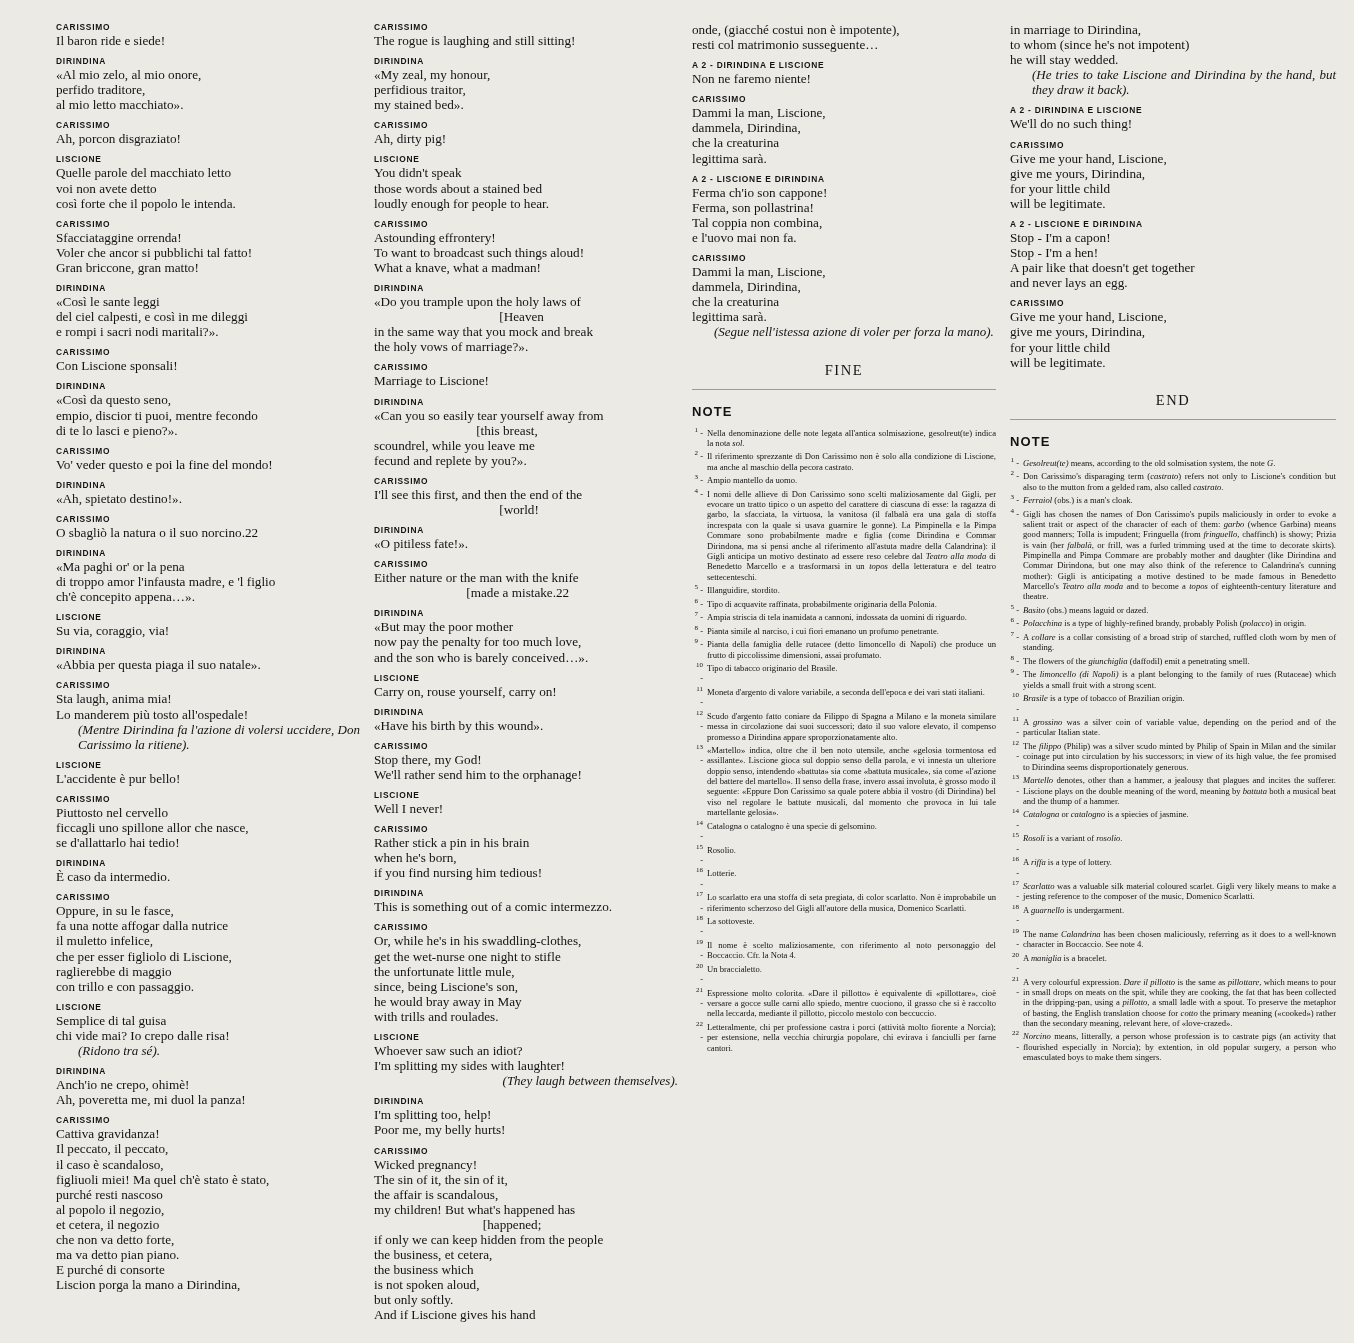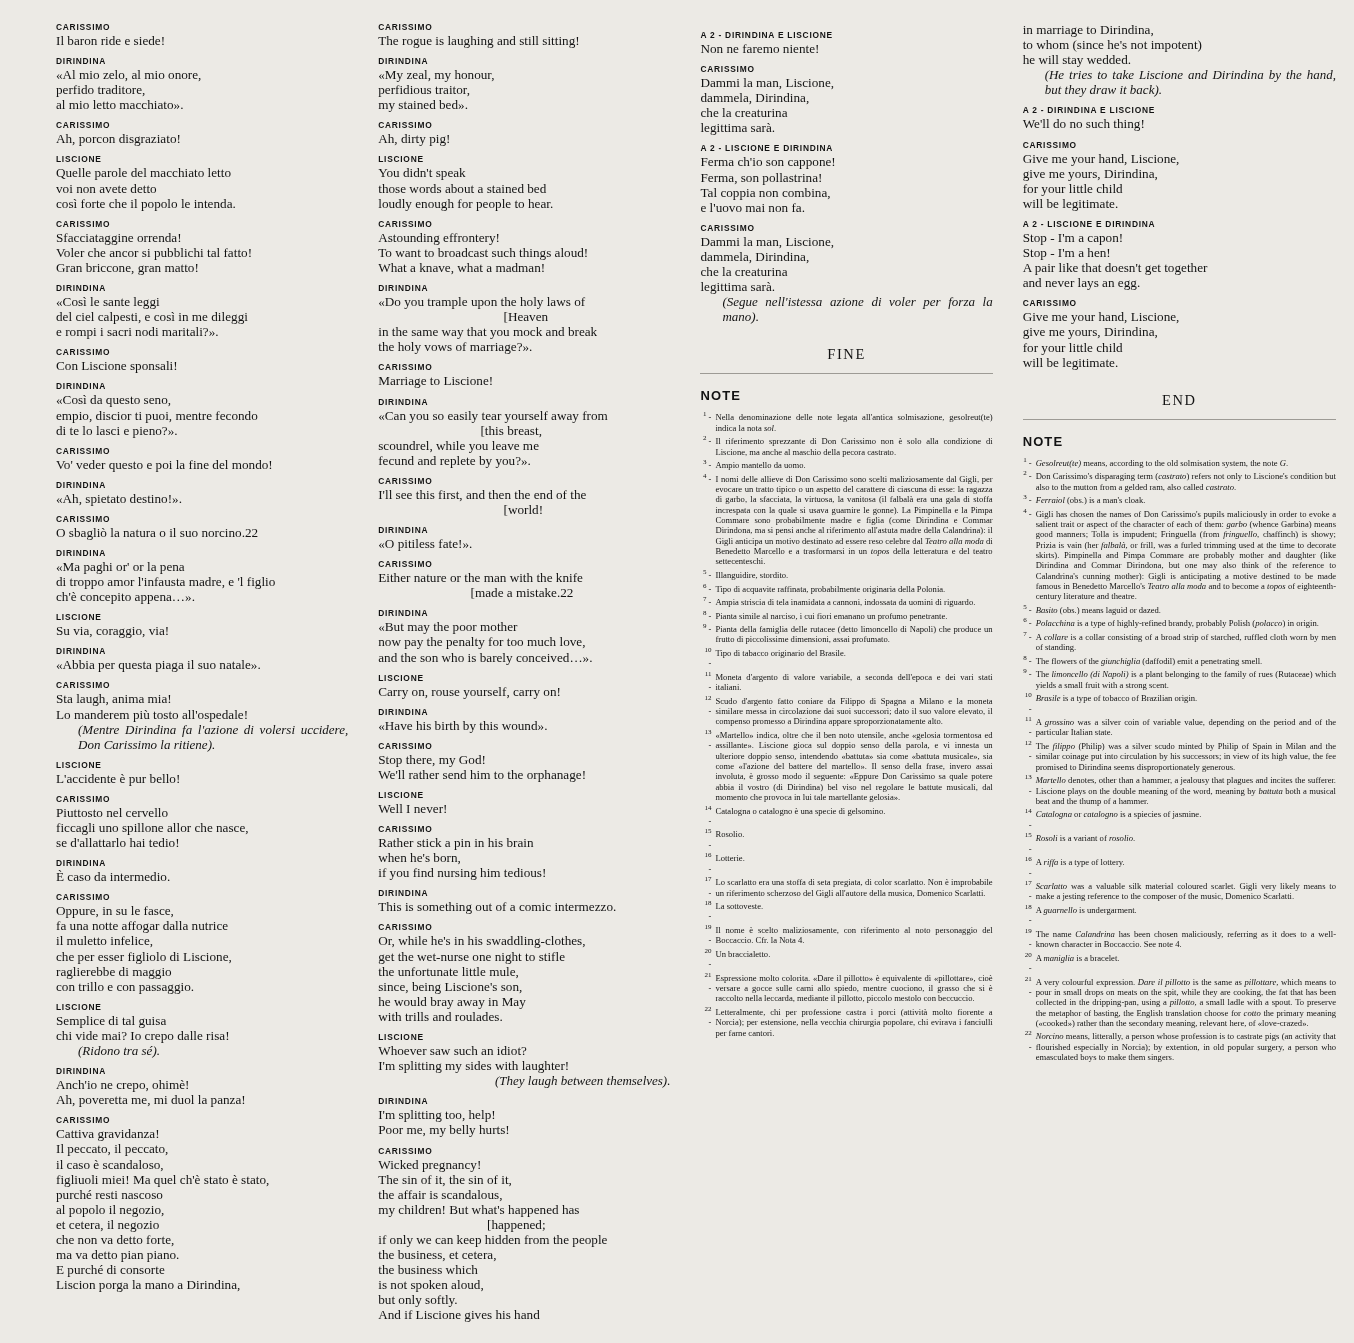--- a/index.html
+++ b/index.html
@@ -11,21 +11,21 @@
     overflow:hidden;
   }
   .page{
     position:relative;
     width:1354px;height:1343px;
     box-sizing:border-box;
     padding:22px 14px 6px 56px;
   }
   .cols{
     display:flex;
-    gap:16px;
+    gap:0;
     height:100%;
   }
   .col{
     box-sizing:border-box;
     position:relative;
   }
   .col1{width:318px;padding-right:14px;}
   .col2{width:318px;padding-right:14px;}
   .col3{width:318px;padding-right:14px;}
   .col4{width:330px;padding-right:4px;}
@@ -359,20 +359,24 @@
             <div class="line">the business which</div>
             <div class="line">is not spoken aloud,</div>
             <div class="line">but only softly.</div>
             <div class="line">And if Liscione gives his hand</div>
           </div>
         </div>
     </div>
 
     <div class="col col3 col3wrap">
       <div id="c3">
+          <div class="block first">
+            <div class="line">onde, (giacché costui non è impotente),</div>
+            <div class="line">resti col matrimonio susseguente…</div>
+          </div>
           <div class="block">
             <div class="speaker">a 2 - DIRINDINA e LISCIONE</div>
             <div class="line">Non ne faremo niente!</div>
           </div>
           <div class="block">
             <div class="speaker">CARISSIMO</div>
             <div class="line">Dammi la man, Liscione,</div>
             <div class="line">dammela, Dirindina,</div>
             <div class="line">che la creaturina</div>
             <div class="line">legittima sarà.</div>

